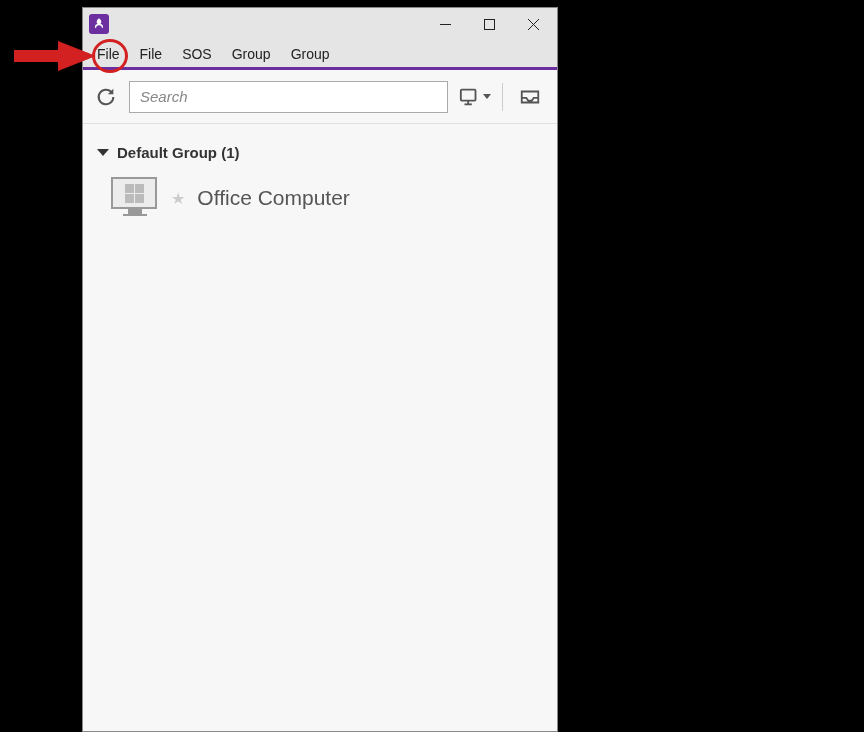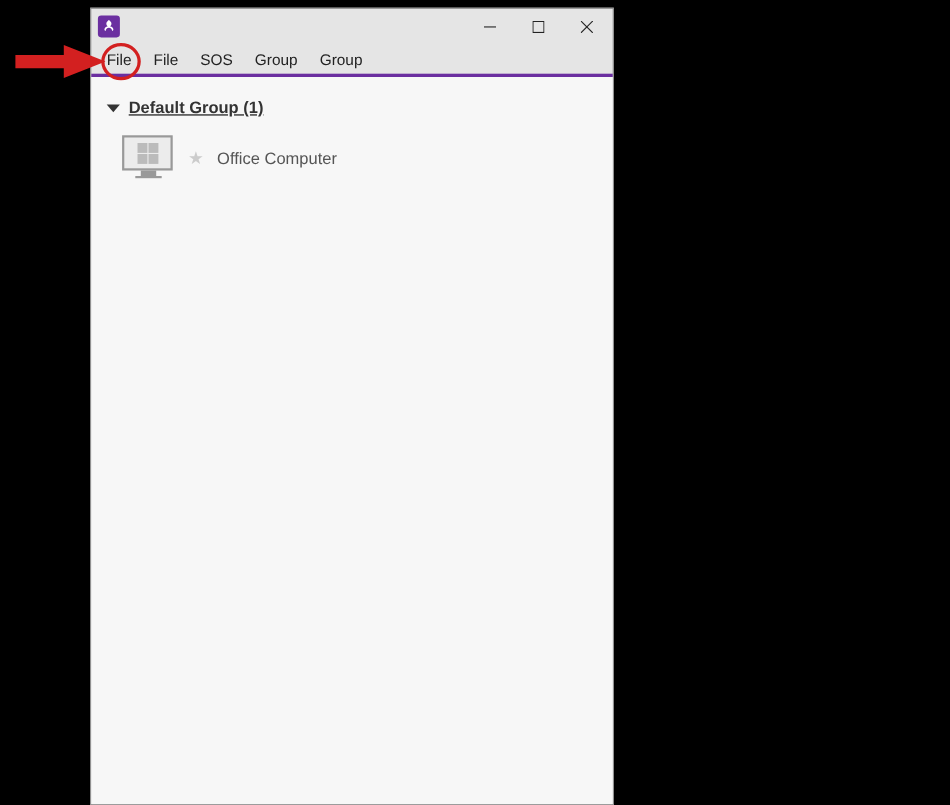--- a/index.html
+++ b/index.html
@@ -115,21 +115,20 @@
       flex: 1;
       background: #f7f7f7;
       padding: 18px 10px;
     }
     .group-header {
       display: flex;
       align-items: center;
       gap: 8px;
       padding: 2px 4px;
       cursor: pointer;
-      text-decoration: underline;
     }
     .chevron {
       width: 0;
       height: 0;
       border-left: 6px solid transparent;
       border-right: 6px solid transparent;
       border-top: 7px solid #333;
     }
     .group-title {
       font-weight: 600;
@@ -174,21 +173,21 @@
       grid-template-rows: 9px 9px;
       gap: 1px;
     }
     .win-logo div { background: #bbb; }
     .star {
       color: #ccc;
       font-size: 16px;
     }
     .computer-name {
       color: #555;
-      font-size: 15px;
+      font-size: 21px;
     }
     
     .arrow {
       position: absolute;
       left: 8px;
       top: 37px;
       width: 88px;
       height: 38px;
       pointer-events: none;
     }
@@ -242,20 +241,43 @@
   </div>
 
   <div class="menubar">
     <div class="menu-item">File</div>
     <div class="menu-item">File</div>
     <div class="menu-item">SOS</div>
     <div class="menu-item">Group</div>
     <div class="menu-item">Group</div>
   </div>
 
+  <div class="toolbar">
+    <div class="refresh-btn">
+      <svg viewBox="0 0 24 24">
+          <path fill="none" stroke="#555" stroke-width="2.2" d="M20 12a8 8 0 1 1-2.34-5.66"></path>
+          <path fill="#555" d="M20 3v6h-6z"></path>
+        </svg>
+    </div>
+    <input class="search-input" placeholder="Search" style="">
+    <div class="toolbar-btn">
+      <svg viewBox="0 0 24 24">
+          <rect x="2" y="4" width="16" height="12" rx="1" fill="none" stroke="#555" stroke-width="2"></rect>
+          <line x1="10" y1="16" x2="10" y2="20" stroke="#555" stroke-width="2"></line>
+          <line x1="6" y1="20" x2="14" y2="20" stroke="#555" stroke-width="2"></line>
+        </svg>
+      <span class="dropdown-caret"></span>
+    </div>
+    <div class="divider"></div>
+    <div class="toolbar-btn">
+      <svg viewBox="0 0 24 24">
+          <path fill="none" stroke="#555" stroke-width="2" d="M3 6h18v12H3z M3 13h5l2 3h4l2-3h5"></path>
+        </svg>
+    </div>
+  </div>
 
   <div class="content">
     <div class="group-header">
       <div class="chevron"></div>
       <span class="group-title">Default Group (1)</span>
     </div>
     <div class="computer-item">
       <div class="computer-icon">
         <div class="monitor">
           <div class="win-logo">

